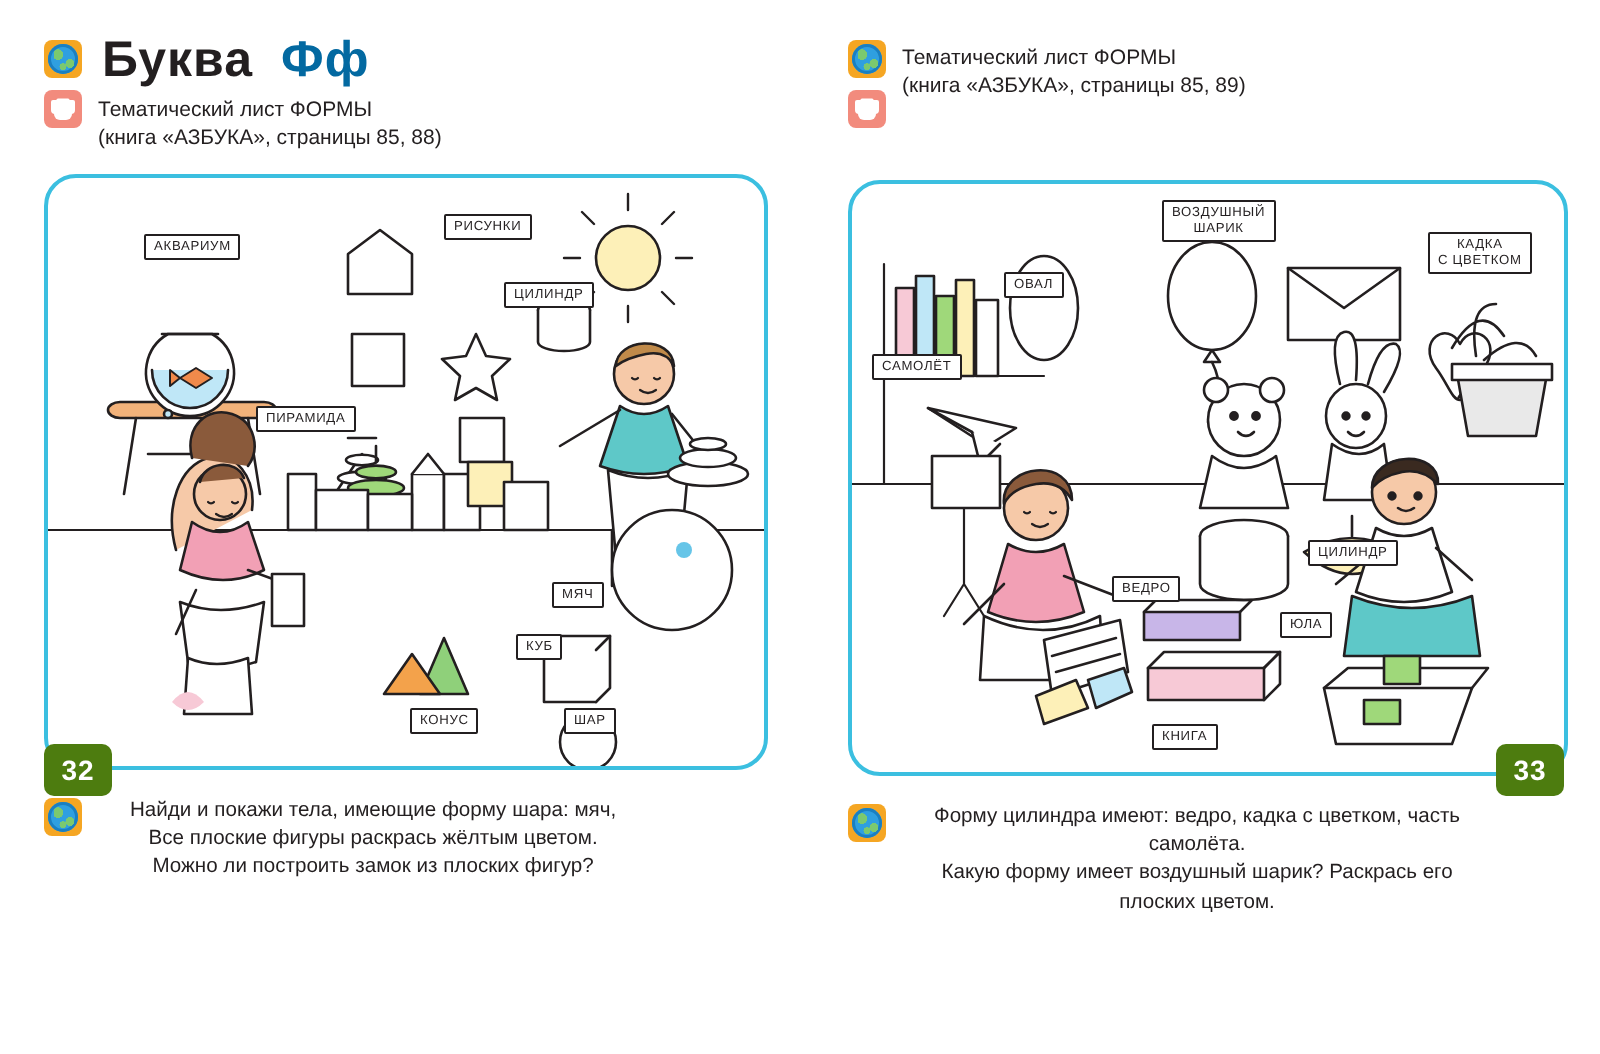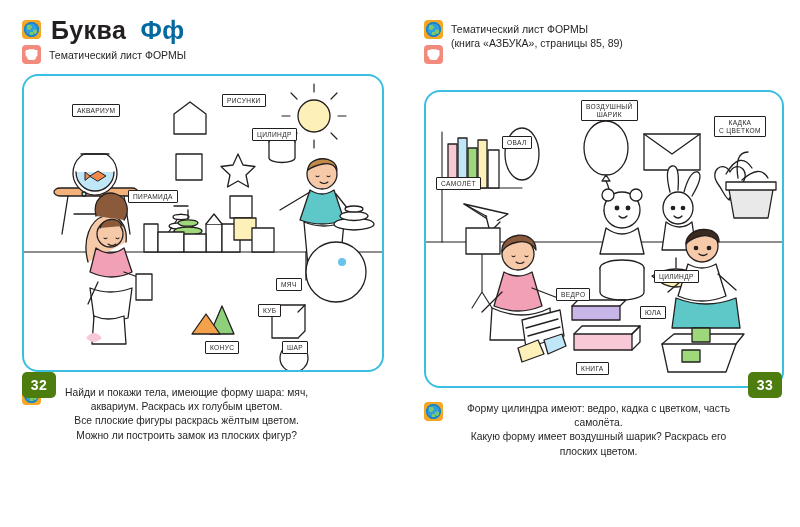--- a/index.html
+++ b/index.html
@@ -165,20 +165,21 @@
         <span class="globe-icon"></span>
         <span class="hand-icon"></span>
       </div>
       <div class="title-block">
         <div class="big-title">
           <span>Буква</span>
           <span class="letter">Фф</span>
         </div>
         <div class="sub-line">
           <div>Тематический лист ФОРМЫ</div>
+          <div>(книга «АЗБУКА», страницы 85, 88)</div>
         </div>
       </div>
     </div>
 
     <div class="frame">
       <svg viewBox="0 0 362 298" width="362" height="298">
         <g fill="none" stroke="#231f20" stroke-width="1.3" stroke-linejoin="round" stroke-linecap="round">
 
           <path d="M0 176 H362" stroke-width="1.1"></path>
 
@@ -300,21 +301,20 @@
       <div class="lbl" style="left:252px; top:202px;">МЯЧ</div>
       <div class="lbl" style="left:234px; top:228px;">КУБ</div>
       <div class="lbl" style="left:181px; top:265px;">КОНУС</div>
       <div class="lbl" style="left:258px; top:265px;">ШАР</div>
     </div>
 
     <div class="foot">
       <span class="globe-icon"></span>
       <div class="foot-text">
         <p>Найди и покажи тела, имеющие форму шара: мяч,</p>
-        <p>аквариум. Раскрась их голубым цветом.</p>
         <p>Все плоские фигуры раскрась жёлтым цветом.</p>
         <p>Можно ли построить замок из плоских фигур?</p>
       </div>
     </div>
 
     <div class="pageno pageno-left">32</div>
   </div>
 
   <div class="page page-right">
 

